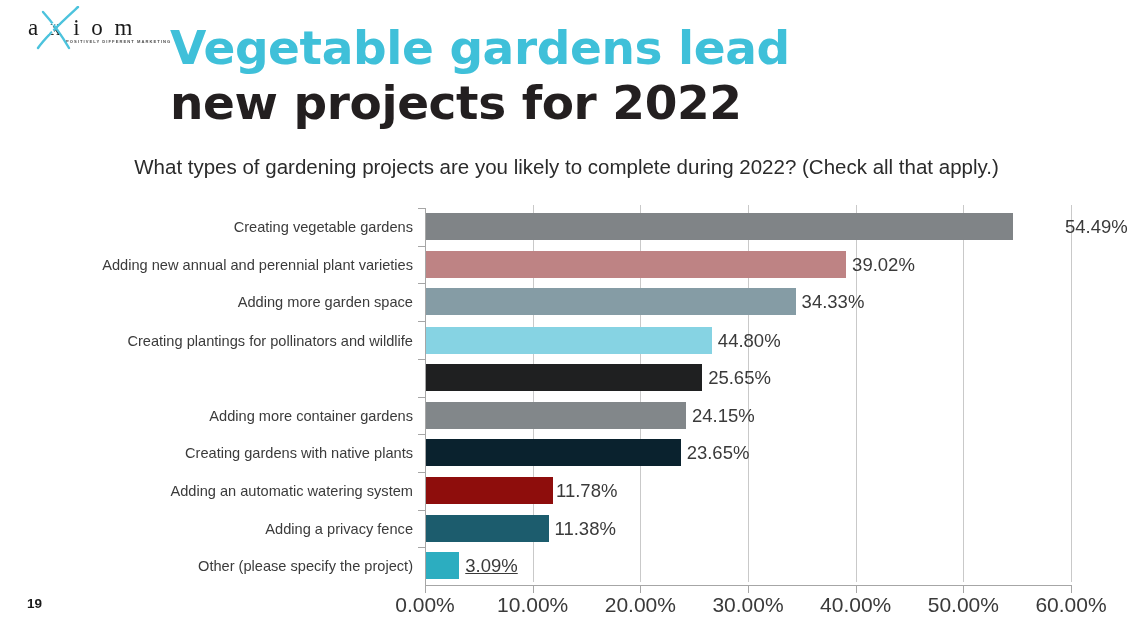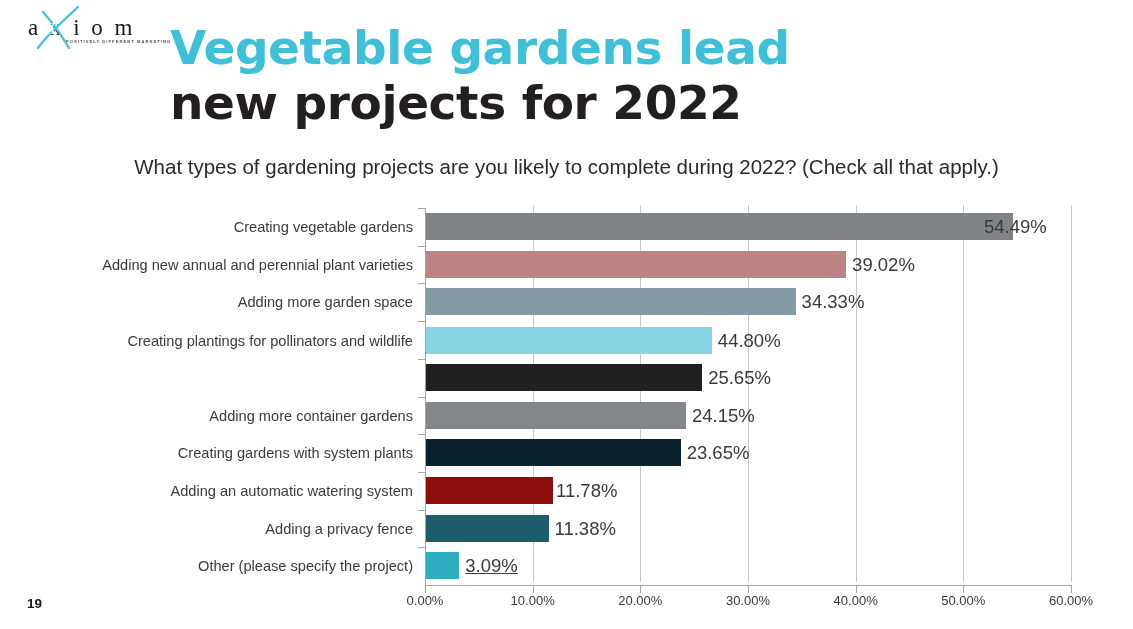--- a/index.html
+++ b/index.html
@@ -193,21 +193,21 @@
     position: absolute;
     left: 0;
     top: 388px;
     height: 30px;
     width: 1133px;
   }
   .xticklabel {
     position: absolute;
     top: 0;
     font-family: "Liberation Sans", sans-serif;
-    font-size: 13px;
+    font-size: 21px;
     color: #3a3a3a;
     white-space: nowrap;
     transform: translateX(-50%);
   }
 </style>
 </head>
 <body>
 
 <div id="logo">
   <svg class="logo-swoosh" viewBox="0 0 46 44">
@@ -236,21 +236,21 @@
       <div class="gridline" style="left: 855.667px;"></div>
       <div class="gridline" style="left: 963.333px;"></div>
       <div class="gridline" style="left: 1071px;"></div>
     </div>
   <div class="axis-y"></div>
   <div class="axis-x"></div>
   <div id="rows">
       <div class="row" style="top: 3px;">
         <div class="cat-label">Creating vegetable gardens</div>
         <div class="bar" style="width: 586.676px; background: rgb(128, 132, 135);"></div>
-        <div class="val-label" style="left: 978px;">54.49%</div>
+        <div class="val-label" style="left: 1059px;">54.49%</div>
       </div>
       <div class="row" style="top: 40.7px;">
         <div class="cat-label">Adding new annual and perennial plant varieties</div>
         <div class="bar" style="width: 420.115px; background: rgb(190, 131, 132);"></div>
         <div class="val-label" style="left: 846.115px;">39.02%</div>
       </div>
       <div class="row" style="top: 78.4px;">
         <div class="cat-label">Adding more garden space</div>
         <div class="bar" style="width: 369.62px; background: rgb(133, 156, 165);"></div>
         <div class="val-label" style="left: 795.62px;">34.33%</div>
@@ -263,21 +263,21 @@
       <div class="row" style="top: 153.8px;">
         <div class="bar" style="width: 276.165px; background: rgb(31, 32, 33);"></div>
         <div class="val-label" style="left: 702.165px;">25.65%</div>
       </div>
       <div class="row" style="top: 191.5px;">
         <div class="cat-label">Adding more container gardens</div>
         <div class="bar" style="width: 260.015px; background: rgb(130, 135, 138);"></div>
         <div class="val-label" style="left: 686.015px;">24.15%</div>
       </div>
       <div class="row" style="top: 229.2px;">
-        <div class="cat-label">Creating gardens with system plants</div>
+        <div class="cat-label">Creating gardens with native plants</div>
         <div class="bar" style="width: 254.632px; background: rgb(10, 34, 46);"></div>
         <div class="val-label" style="left: 680.632px;">23.65%</div>
       </div>
       <div class="row" style="top: 266.9px;">
         <div class="cat-label">Adding an automatic watering system</div>
         <div class="bar" style="width: 126.831px; background: rgb(142, 13, 12);"></div>
         <div class="val-label" style="left: 550px;">11.78%</div>
       </div>
       <div class="row" style="top: 304.6px;">
         <div class="cat-label">Adding a privacy fence</div>

